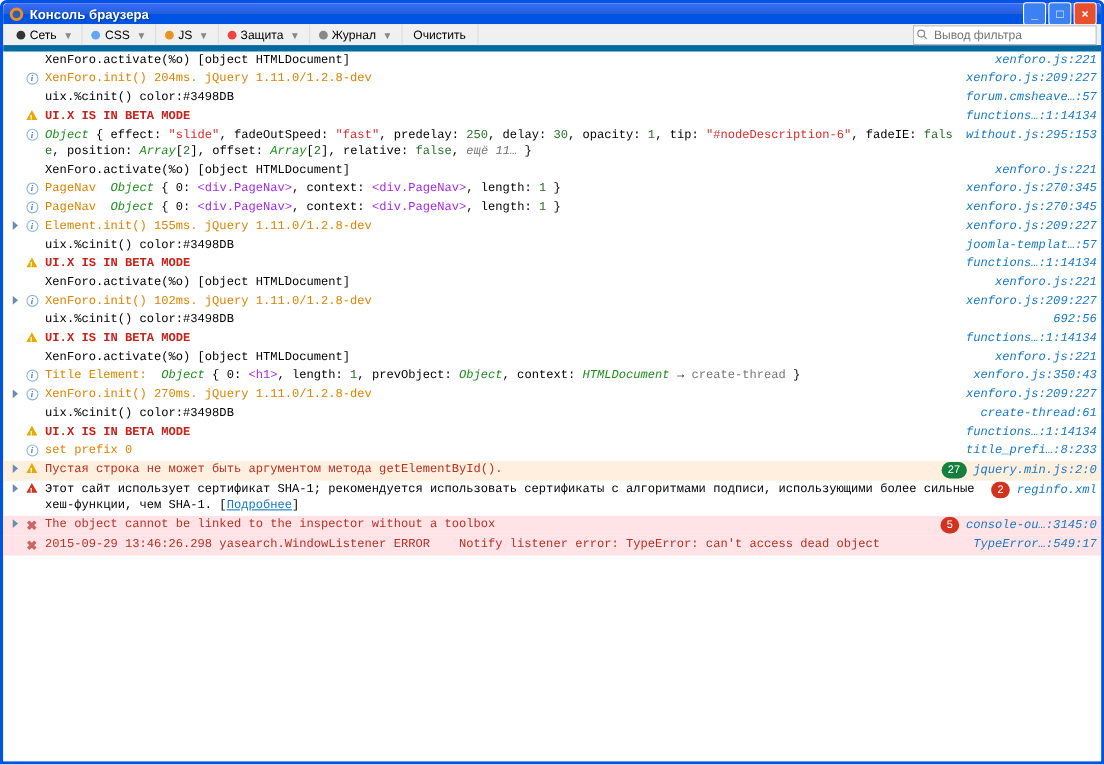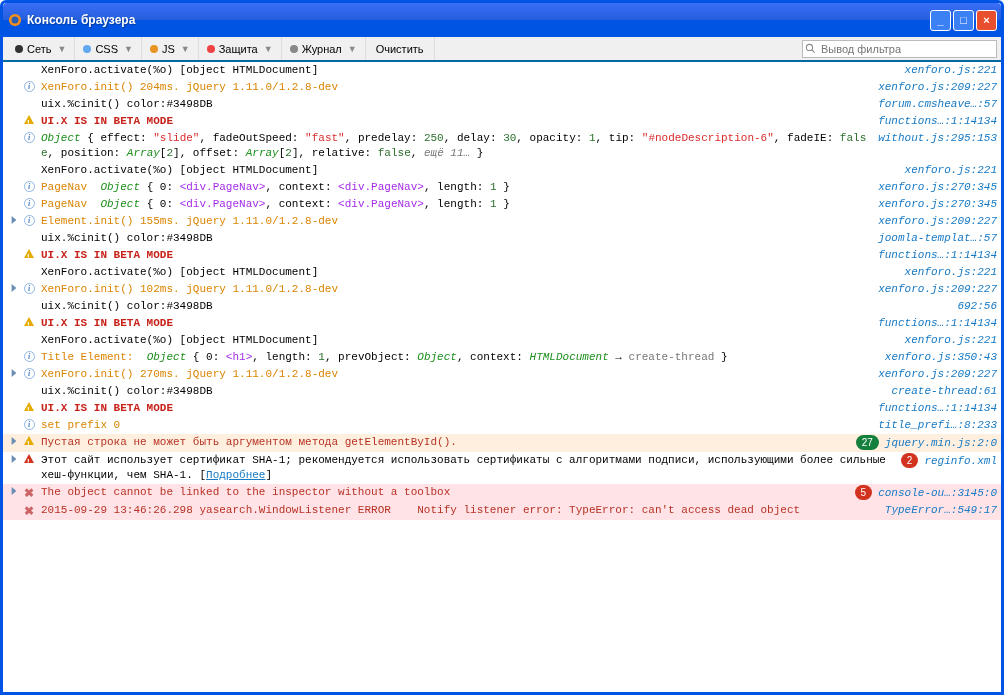--- a/index.html
+++ b/index.html
@@ -1,35 +1,35 @@
 <!DOCTYPE html>
 <html><head>
 <meta charset="utf-8">
 <style>
 * { box-sizing: border-box; margin: 0; padding: 0; }
 body { font-family: "Segoe UI", Tahoma, sans-serif; font-size: 11px; overflow: hidden; height: 695px; width: 1004px; }
 .window { border: 3px solid #0054e3; border-radius: 6px 6px 0 0; height: 100%; display: flex; flex-direction: column; background: #fff; }
-.titlebar { background: linear-gradient(to bottom, #3a6ef8 0%, #245edb 50%, #0054e3 51%, #0054e3 100%); height: 34px; display: flex; align-items: center; padding: 0 4px; color: #fff; border-radius: 4px 4px 0 0; }
+.titlebar { background: linear-gradient(to bottom, #3a6ef8 0%, #245edb 50%, #0054e3 51%, #0054e3 100%); height: 19px; display: flex; align-items: center; padding: 0 4px; color: #fff; border-radius: 4px 4px 0 0; }
 .titlebar-icon { width: 16px; height: 16px; margin-right: 4px; display: inline-flex; align-items: center; justify-content: center; }
 .titlebar-icon svg { width: 14px; height: 14px; }
 .titlebar-title { font-weight: bold; font-size: 12px; text-shadow: 1px 1px 1px rgba(0,0,0,0.3); flex: 1; }
 .titlebar-btns { display: flex; gap: 2px; }
 .tb-btn { width: 21px; height: 21px; border: 1px solid #fff; border-radius: 3px; background: #3c81f3; display: inline-flex; align-items: center; justify-content: center; color: #fff; font-weight: bold; font-size: 11px; }
 .tb-btn.close { background: #e84f2e; }
-.toolbar { background: #f0f0f0; border-bottom: 2px solid #0369a1; height: 25px; display: flex; align-items: center; padding: 0 4px; gap: 0px; }
+.toolbar { background: #f0f0f0; border-bottom: 6px solid #0369a1; height: 25px; display: flex; align-items: center; padding: 0 4px; gap: 0px; }
 .toolbar-btn { display: inline-flex; align-items: center; padding: 2px 8px; gap: 4px; border-right: 1px solid #ddd; height: 100%; }
 .dot { width: 8px; height: 8px; border-radius: 50%; display: inline-block; }
 .dot.black { background: #333; }
 .dot.blue { background: #60a9f2; }
 .dot.orange { background: #e69523; }
 .dot.red { background: #e44; }
 .dot.gray { background: #888; }
 .dd { color: #888; font-size: 9px; margin-left: 2px; }
 .clear-btn { padding: 2px 10px; }
-.search { margin-left: auto; width: 195px; }
+.search { margin-left: auto; width: 167px; }
 .search input { width: 100%; border: 1px solid #bbb; padding: 2px 4px 2px 18px; font-size: 11px; background: #fff; }
 .search-wrap { position: relative; }
 .search-icon { position: absolute; left: 3px; top: 3px; color: #888; }
 .log-area { flex: 1; overflow-y: auto; font-family: "Courier New", monospace; font-size: 11px; background: #fff; }
 .row { display: flex; padding: 1px 4px 1px 4px; line-height: 15px; min-height: 17px; align-items: flex-start; }
 .row.warn-bg { background: #ffefde; }
 .row.err-bg { background: #ffe3e7; }
 .wrap-icon { width: 14px; display: flex; justify-content: center; align-items: center; flex-shrink: 0; padding-top: 2px; }
 .wrap-icon svg { width: 8px; height: 8px; }
 .lvl-icon { width: 16px; display: flex; justify-content: center; align-items: center; flex-shrink: 0; padding-top: 1px; }

